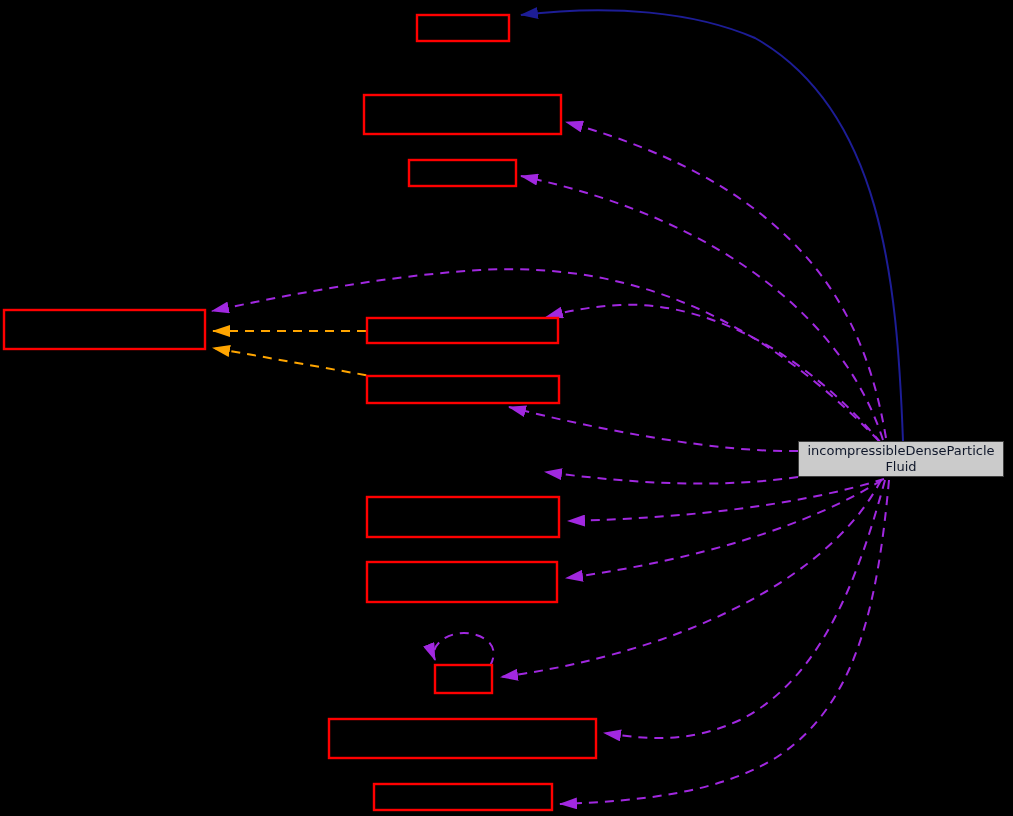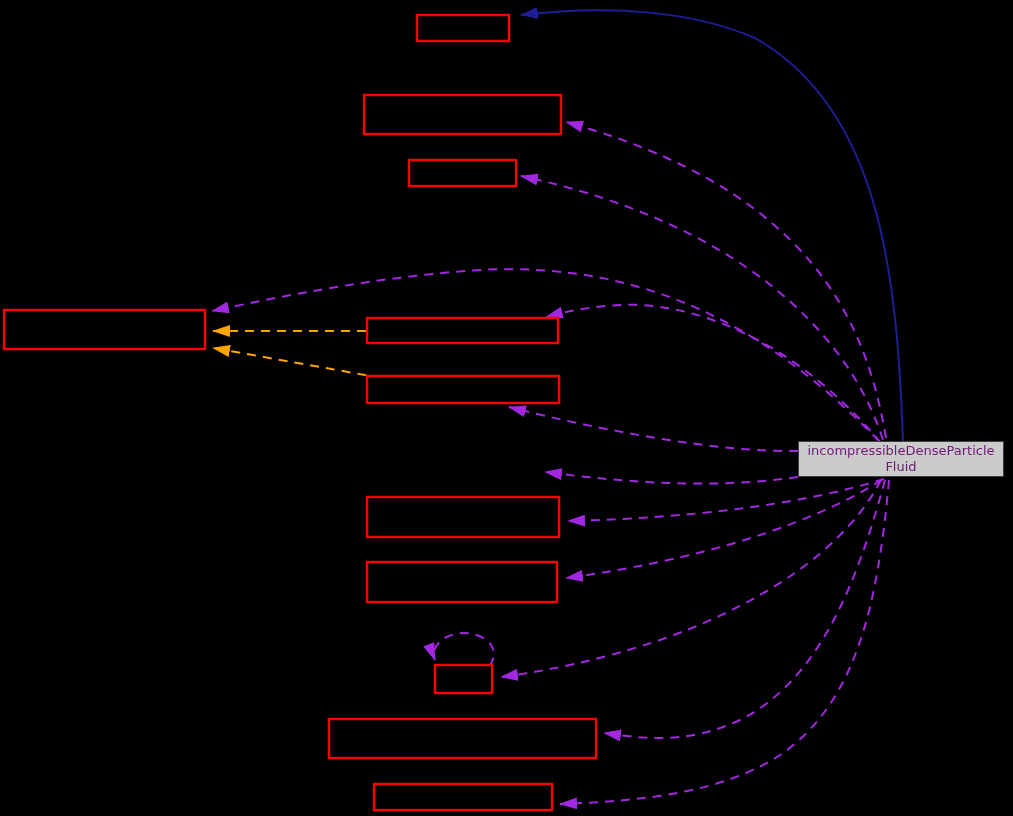--- a/index.html
+++ b/index.html
@@ -81,17 +81,17 @@
         <rect x="367" y="318" width="191" height="25" fill="#000000" stroke="#ff0000" stroke-width="2.4"></rect>
         <rect x="367" y="376" width="192" height="27" fill="#000000" stroke="#ff0000" stroke-width="2.4"></rect>
         <rect x="367" y="497" width="192" height="40" fill="#000000" stroke="#ff0000" stroke-width="2.4"></rect>
         <rect x="367" y="562" width="190" height="40" fill="#000000" stroke="#ff0000" stroke-width="2.4"></rect>
         <rect x="435" y="665" width="57" height="28" fill="#000000" stroke="#ff0000" stroke-width="2.4"></rect>
         <rect x="329" y="719" width="267" height="39" fill="#000000" stroke="#ff0000" stroke-width="2.4"></rect>
         <rect x="374" y="784" width="178" height="26" fill="#000000" stroke="#ff0000" stroke-width="2.4"></rect>
       </g>
   </svg>
 
-  <div class="central-node" id="central-node" style="left: 798px; top: 441px; width: 206px; height: 36px; background: rgb(203, 203, 203); border: 1px solid rgb(63, 63, 63); color: #701a75;">
+  <div class="central-node" id="central-node" style="left: 798px; top: 441px; width: 206px; height: 36px; background: rgb(203, 203, 203); border: 1px solid rgb(63, 63, 63); color: #0f172a;">
     <div class="label-line">incompressibleDenseParticle</div>
     <div class="label-line">Fluid</div>
   </div>
 </div>
 
 </body></html>

